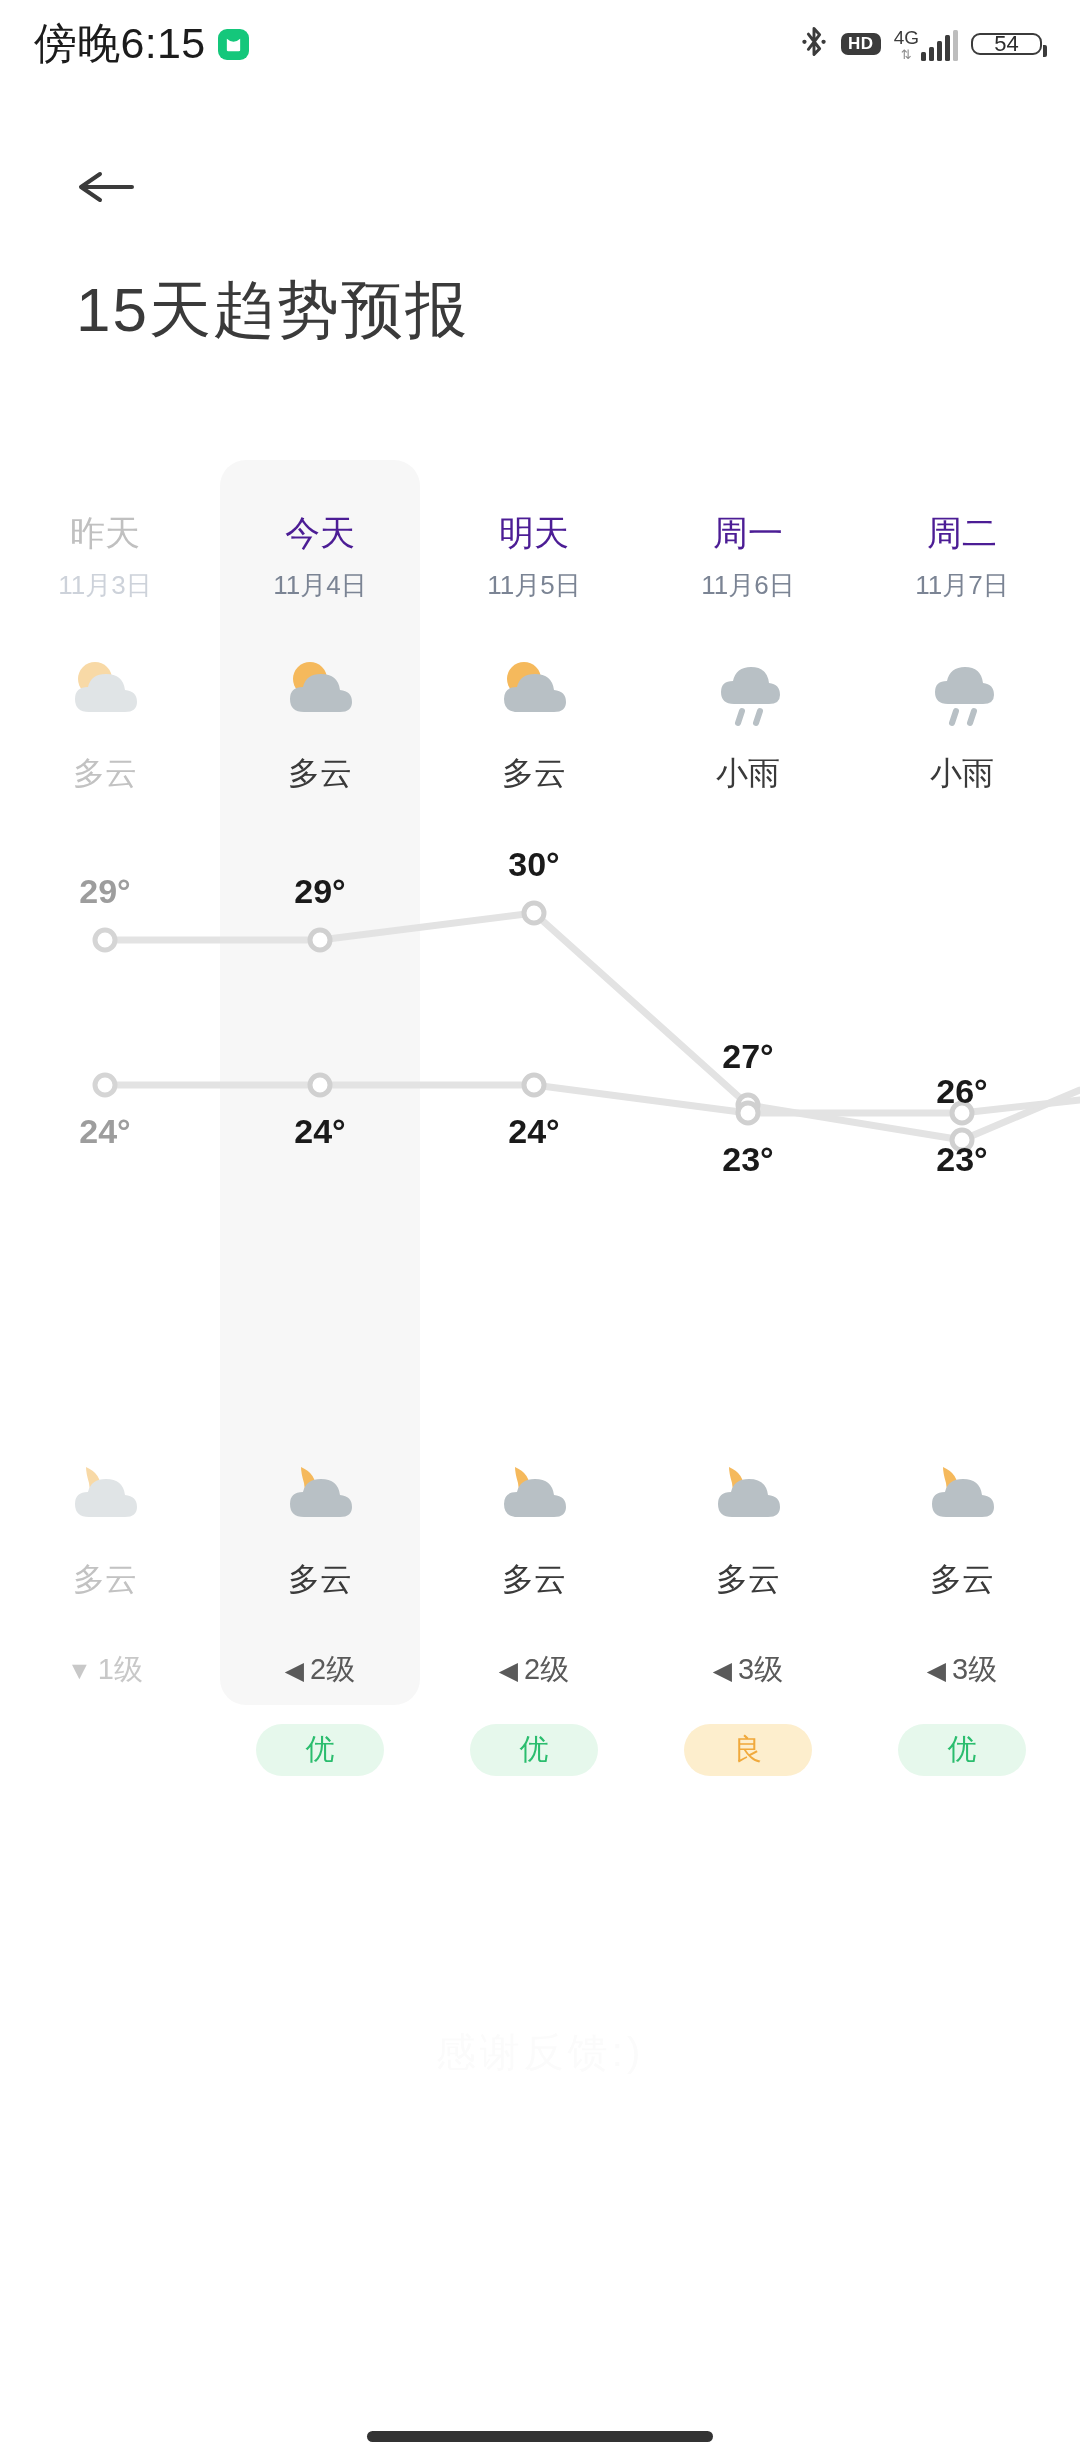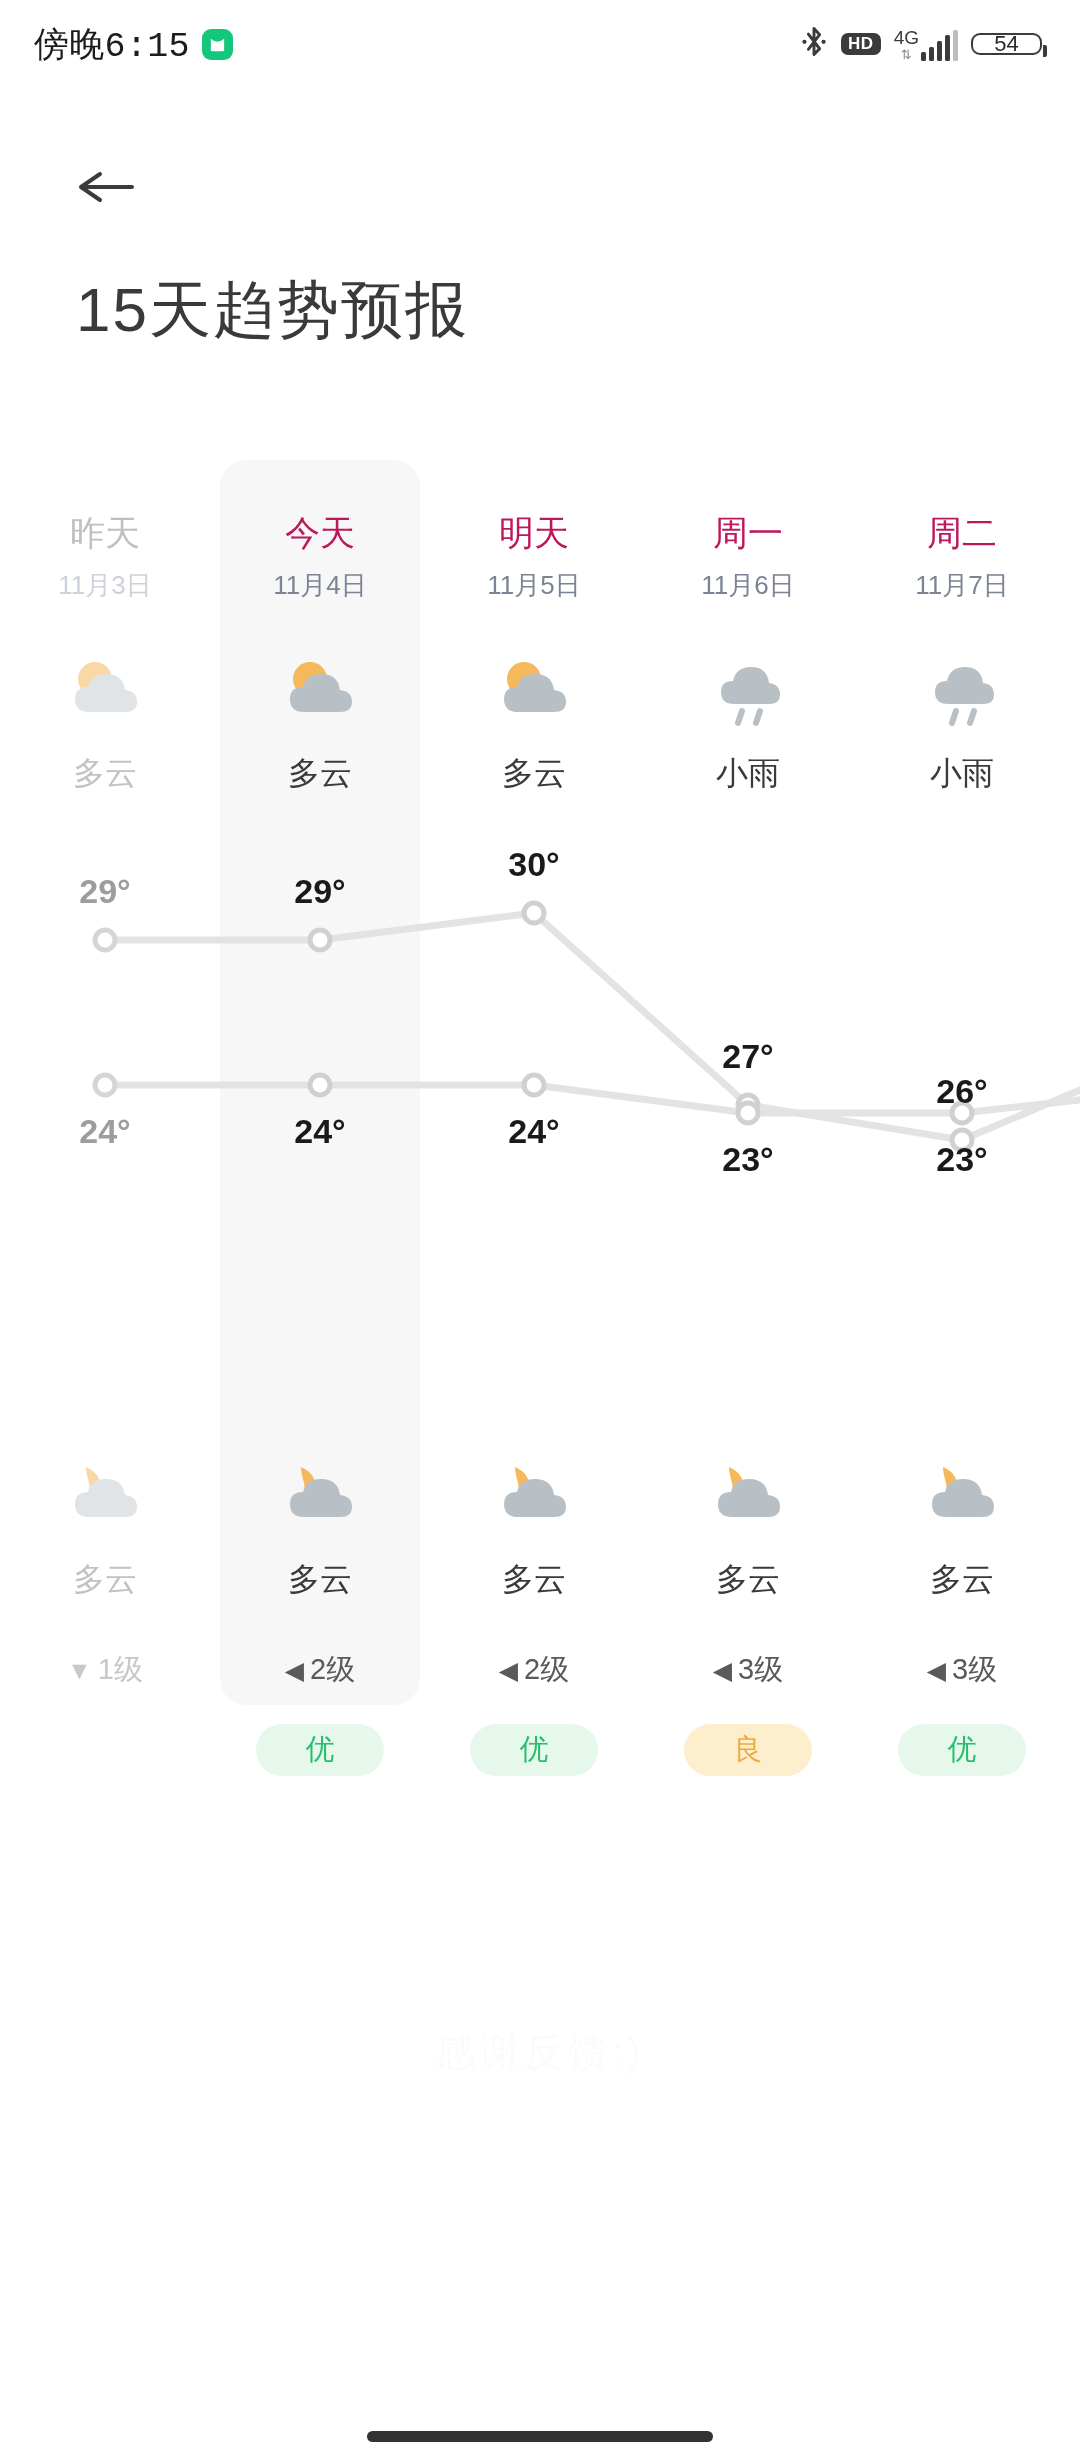--- a/index.html
+++ b/index.html
@@ -12,21 +12,21 @@
     overflow:hidden;
   }
 
   
   .statusbar{
     position:absolute; top:0; left:0; width:1080px; height:88px;
     display:flex; align-items:center; justify-content:space-between;
     padding:0 38px 0 34px;
   }
   .sb-left{ display:flex; align-items:center; gap:12px; }
-  .sb-time{ font-size:35px; color:#1c1c1c; letter-spacing:.3px; font-weight:400;font-family:Liberation Mono, monospace;}
+  .sb-time{ font-size:43px; color:#1c1c1c; letter-spacing:.3px; font-weight:400;}
   .mi-badge{
     width:31px;height:31px;border-radius:9px;background:#14C77B;
     display:flex;align-items:center;justify-content:center;
   }
   .sb-right{ display:flex; align-items:center; gap:13px; }
   .hd-badge{
     background:#3b3b3b;color:#fff;border-radius:7px;
     font-size:17px;font-weight:700;padding:2px 7px 3px;letter-spacing:.5px;
     line-height:1;
   }
@@ -76,21 +76,21 @@
   }
   .col.c0{ left:5px; }
   .col.c1{ left:220px; }
   .col.c2{ left:434px; }
   .col.c3{ left:648px; }
   .col.c4{ left:862px; }
   .col.faded{ opacity:1; }
 
   .dayname{
     position:absolute; top:70px; left:0; width:100%;
-    font-size:35px; color:#be185d; font-weight:400;
+    font-size:35px; color:#4c1d95; font-weight:400;
   }
   .daydate{
     position:absolute; top:128px; left:0; width:100%;
     font-size:26px; color:#7b8494; font-weight:400;
   }
   .faded .dayname{ color:#c0c0c0; }
   .faded .daydate{ color:#cdd2da; }
 
   .ico-day{ position:absolute; top:212px; left:0; width:100%; height:80px; }
   .cond-day{

